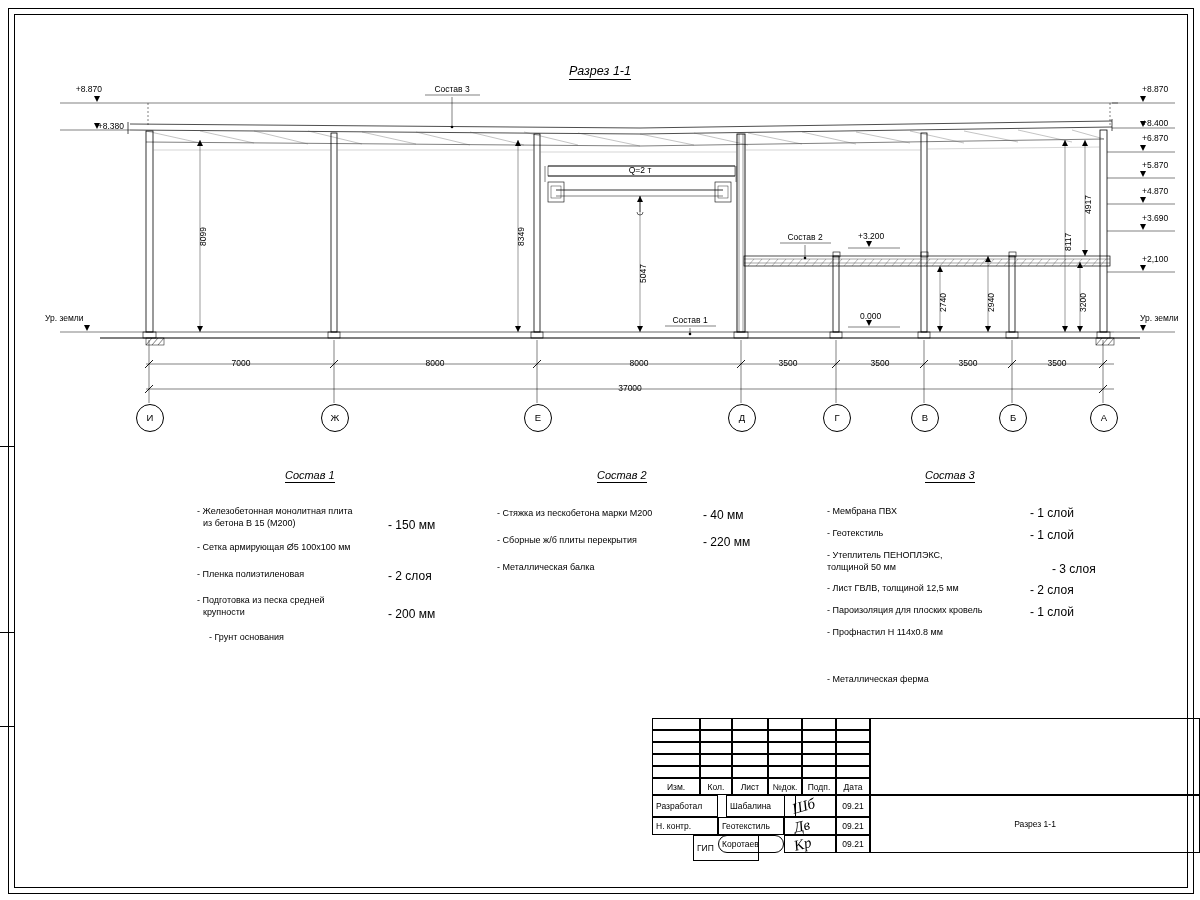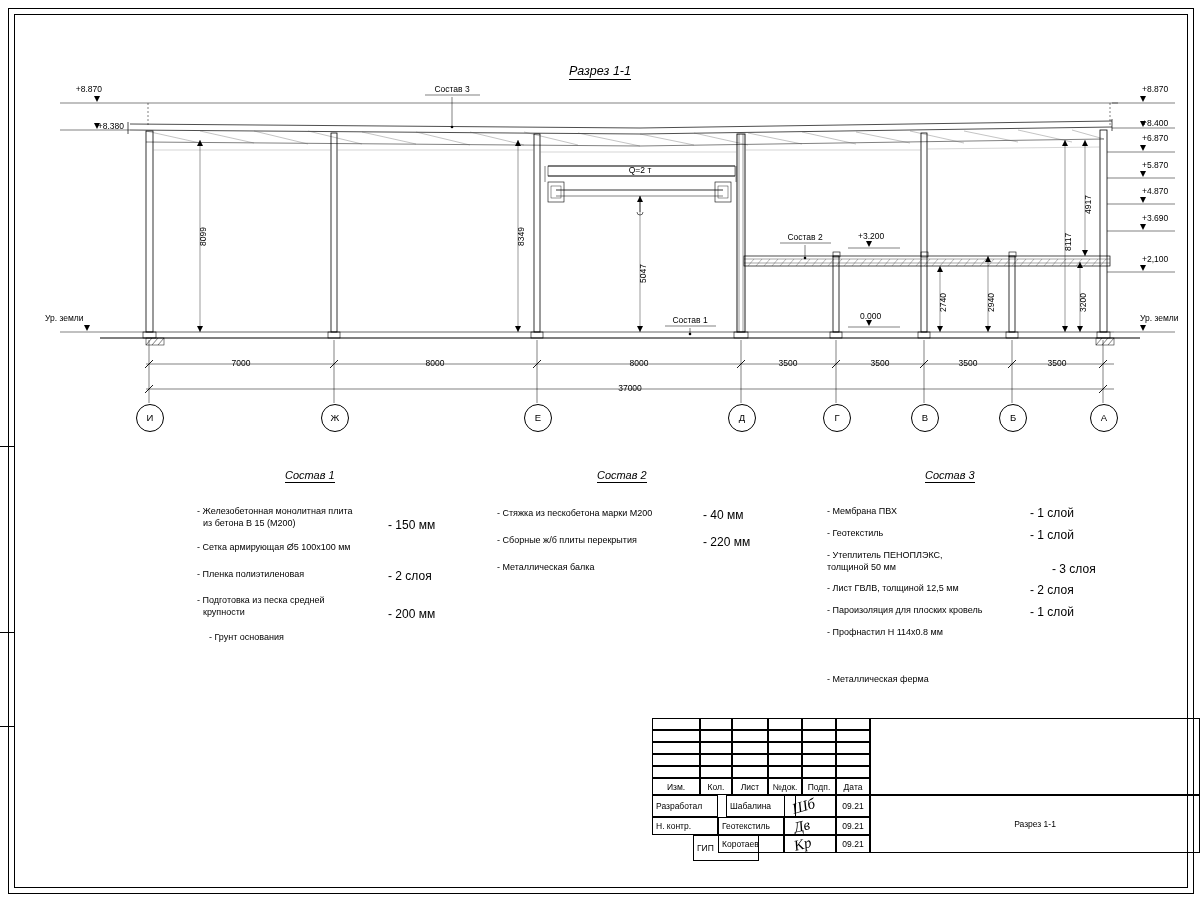--- a/index.html
+++ b/index.html
@@ -480,21 +480,21 @@
     <div class="cell left" style="left:74px; top:77px; width:70px; height:22px;">Шабалина</div>
     <div class="cell" style="left:132px;top:77px; width:52px; height:22px;"></div>
     <div class="cell" style="left:184px;top:77px; width:34px; height:22px;">09.21</div>
 
     <div class="cell left" style="left:0px;  top:99px; width:66px; height:18px;">Н. контр.</div>
     <div class="cell left" style="left:66px; top:99px; width:66px; height:18px;">Геотекстиль</div>
     <div class="cell" style="left:132px;top:99px; width:52px; height:18px;"></div>
     <div class="cell" style="left:184px;top:99px; width:34px; height:18px;">09.21</div>
 
     <div class="cell left" style="left:0px;  top:117px; width:66px; height:26px;margin-left:41px;">ГИП</div>
-    <div class="cell left" style="left:66px; top:117px; width:66px; height:18px;">Коротаев</div>
+    <div class="cell left" style="left:66px; top:117px; width:66px; height:18px;border-radius:9px;">Коротаев</div>
     <div class="cell" style="left:132px;top:117px; width:52px; height:18px;"></div>
     <div class="cell" style="left:184px;top:117px; width:34px; height:18px;">09.21</div>
 
     <div class="cell" style="left:218px; top:0px; width:330px; height:77px;"></div>
     <div class="cell" style="left:218px; top:77px; width:330px; height:58px;">Разрез 1-1</div>
 
     <div class="sig" style="left:140px; top:80px; transform:rotate(-16deg);">Шб</div>
     <div class="sig" style="left:142px; top:100px; transform:rotate(-14deg);">Дв</div>
     <div class="sig" style="left:142px; top:118px; transform:rotate(-14deg);">Кр</div>
   </div>

